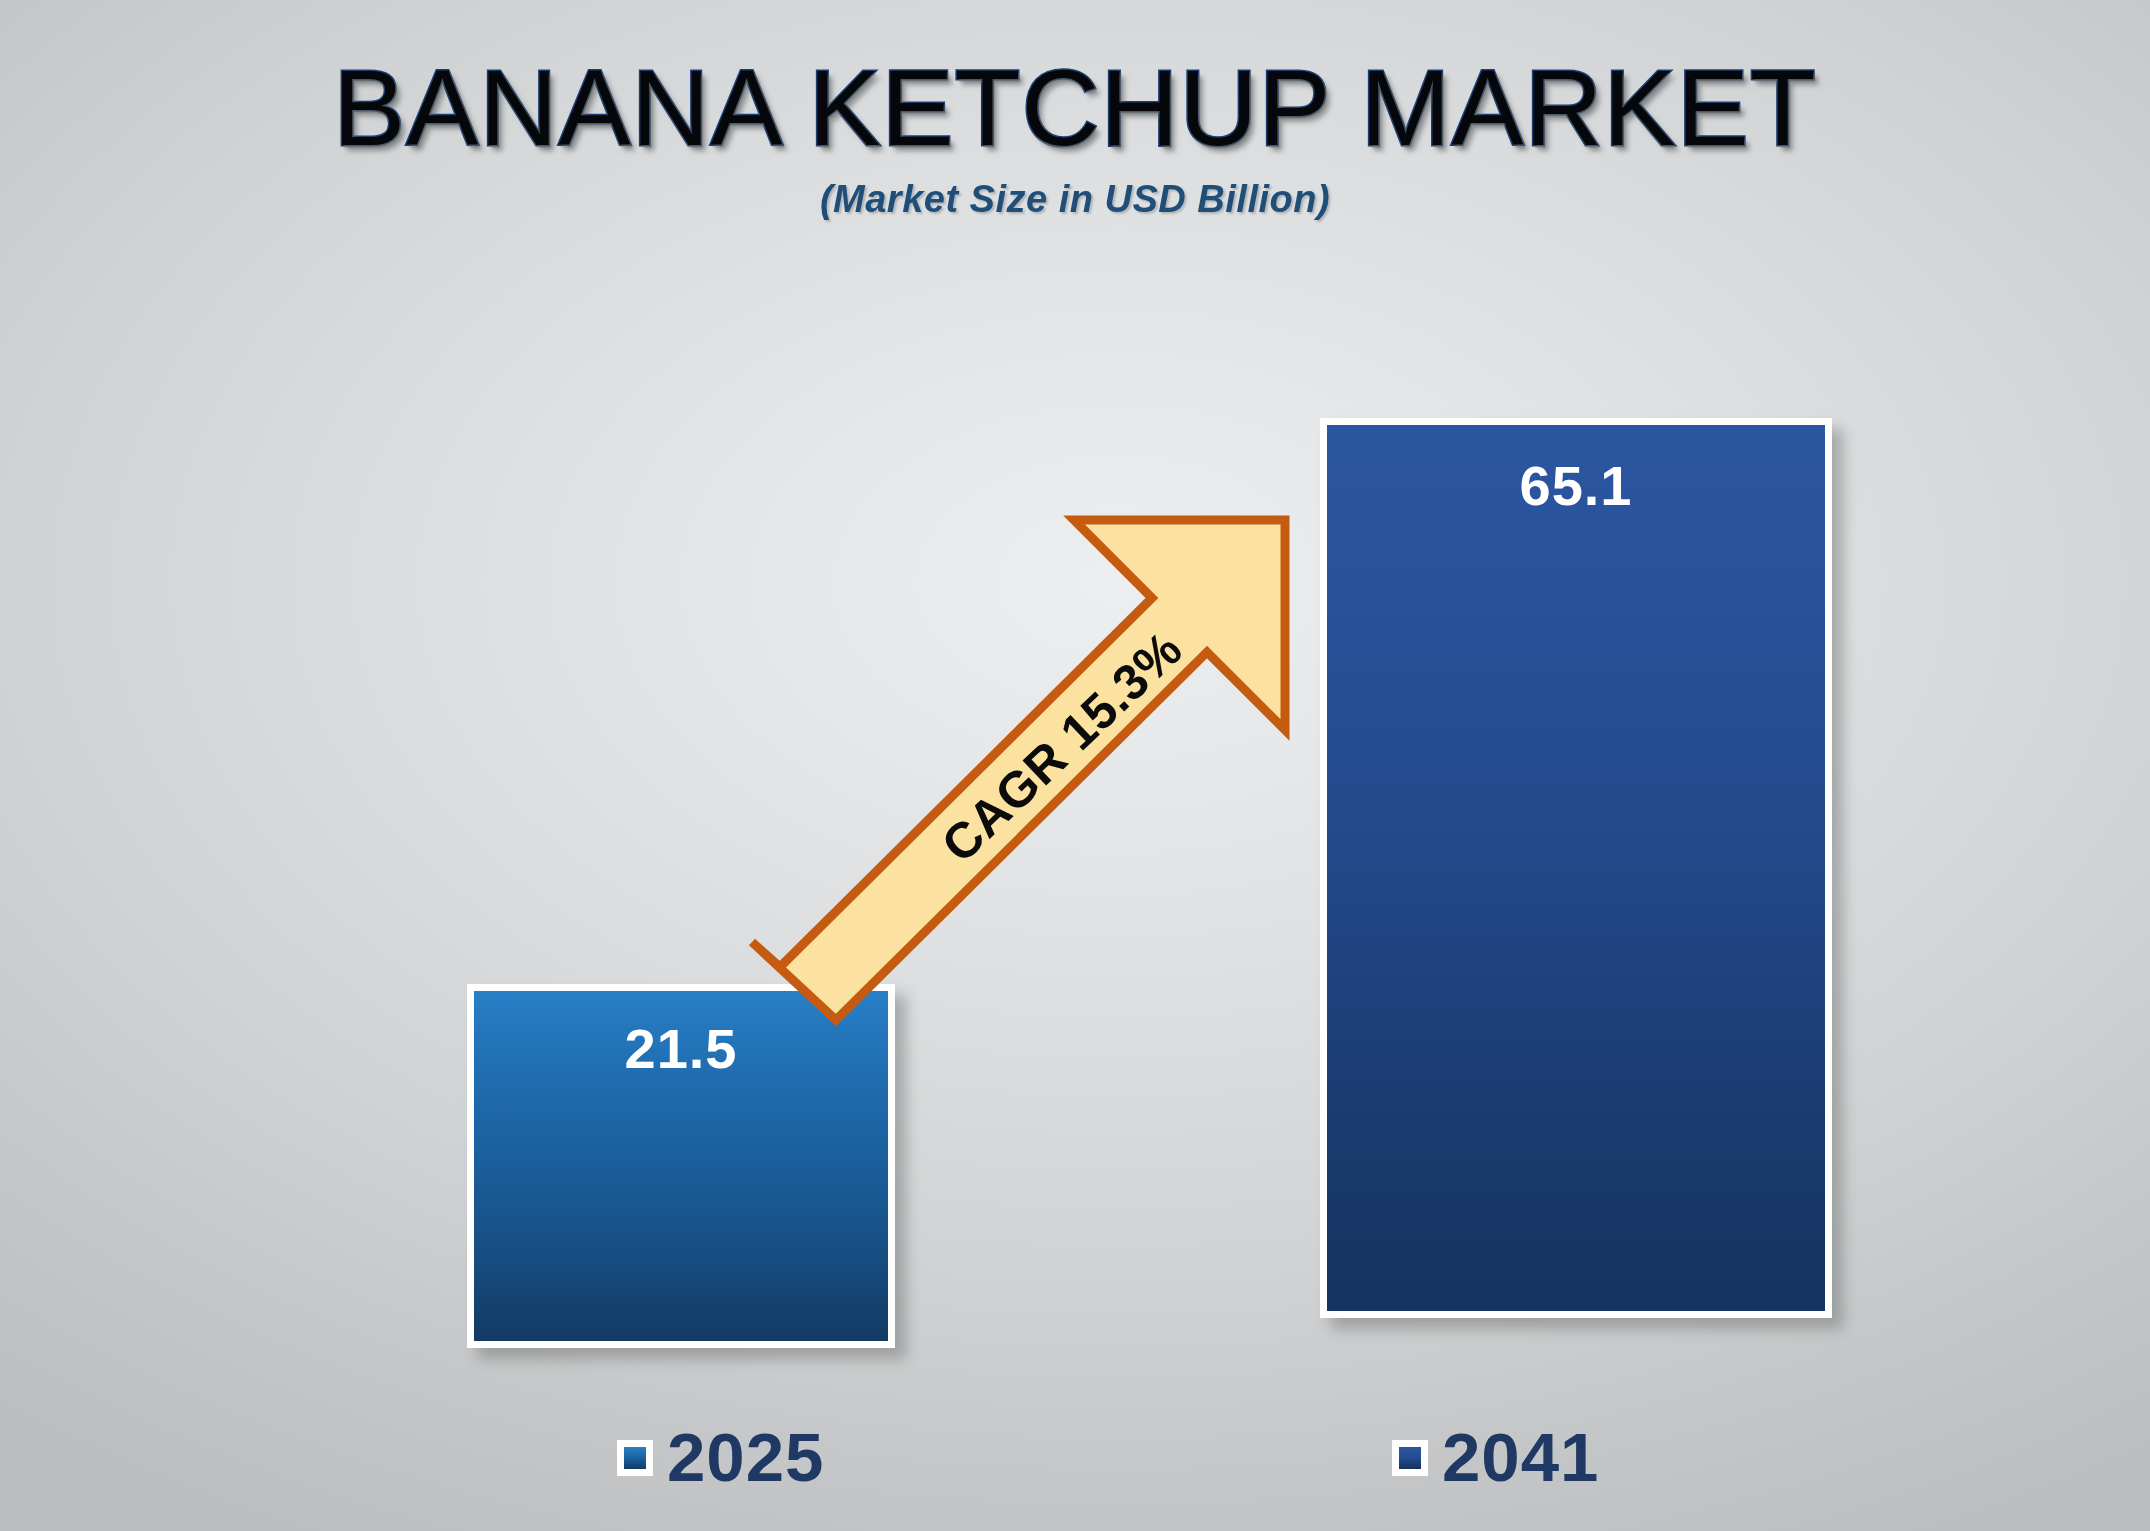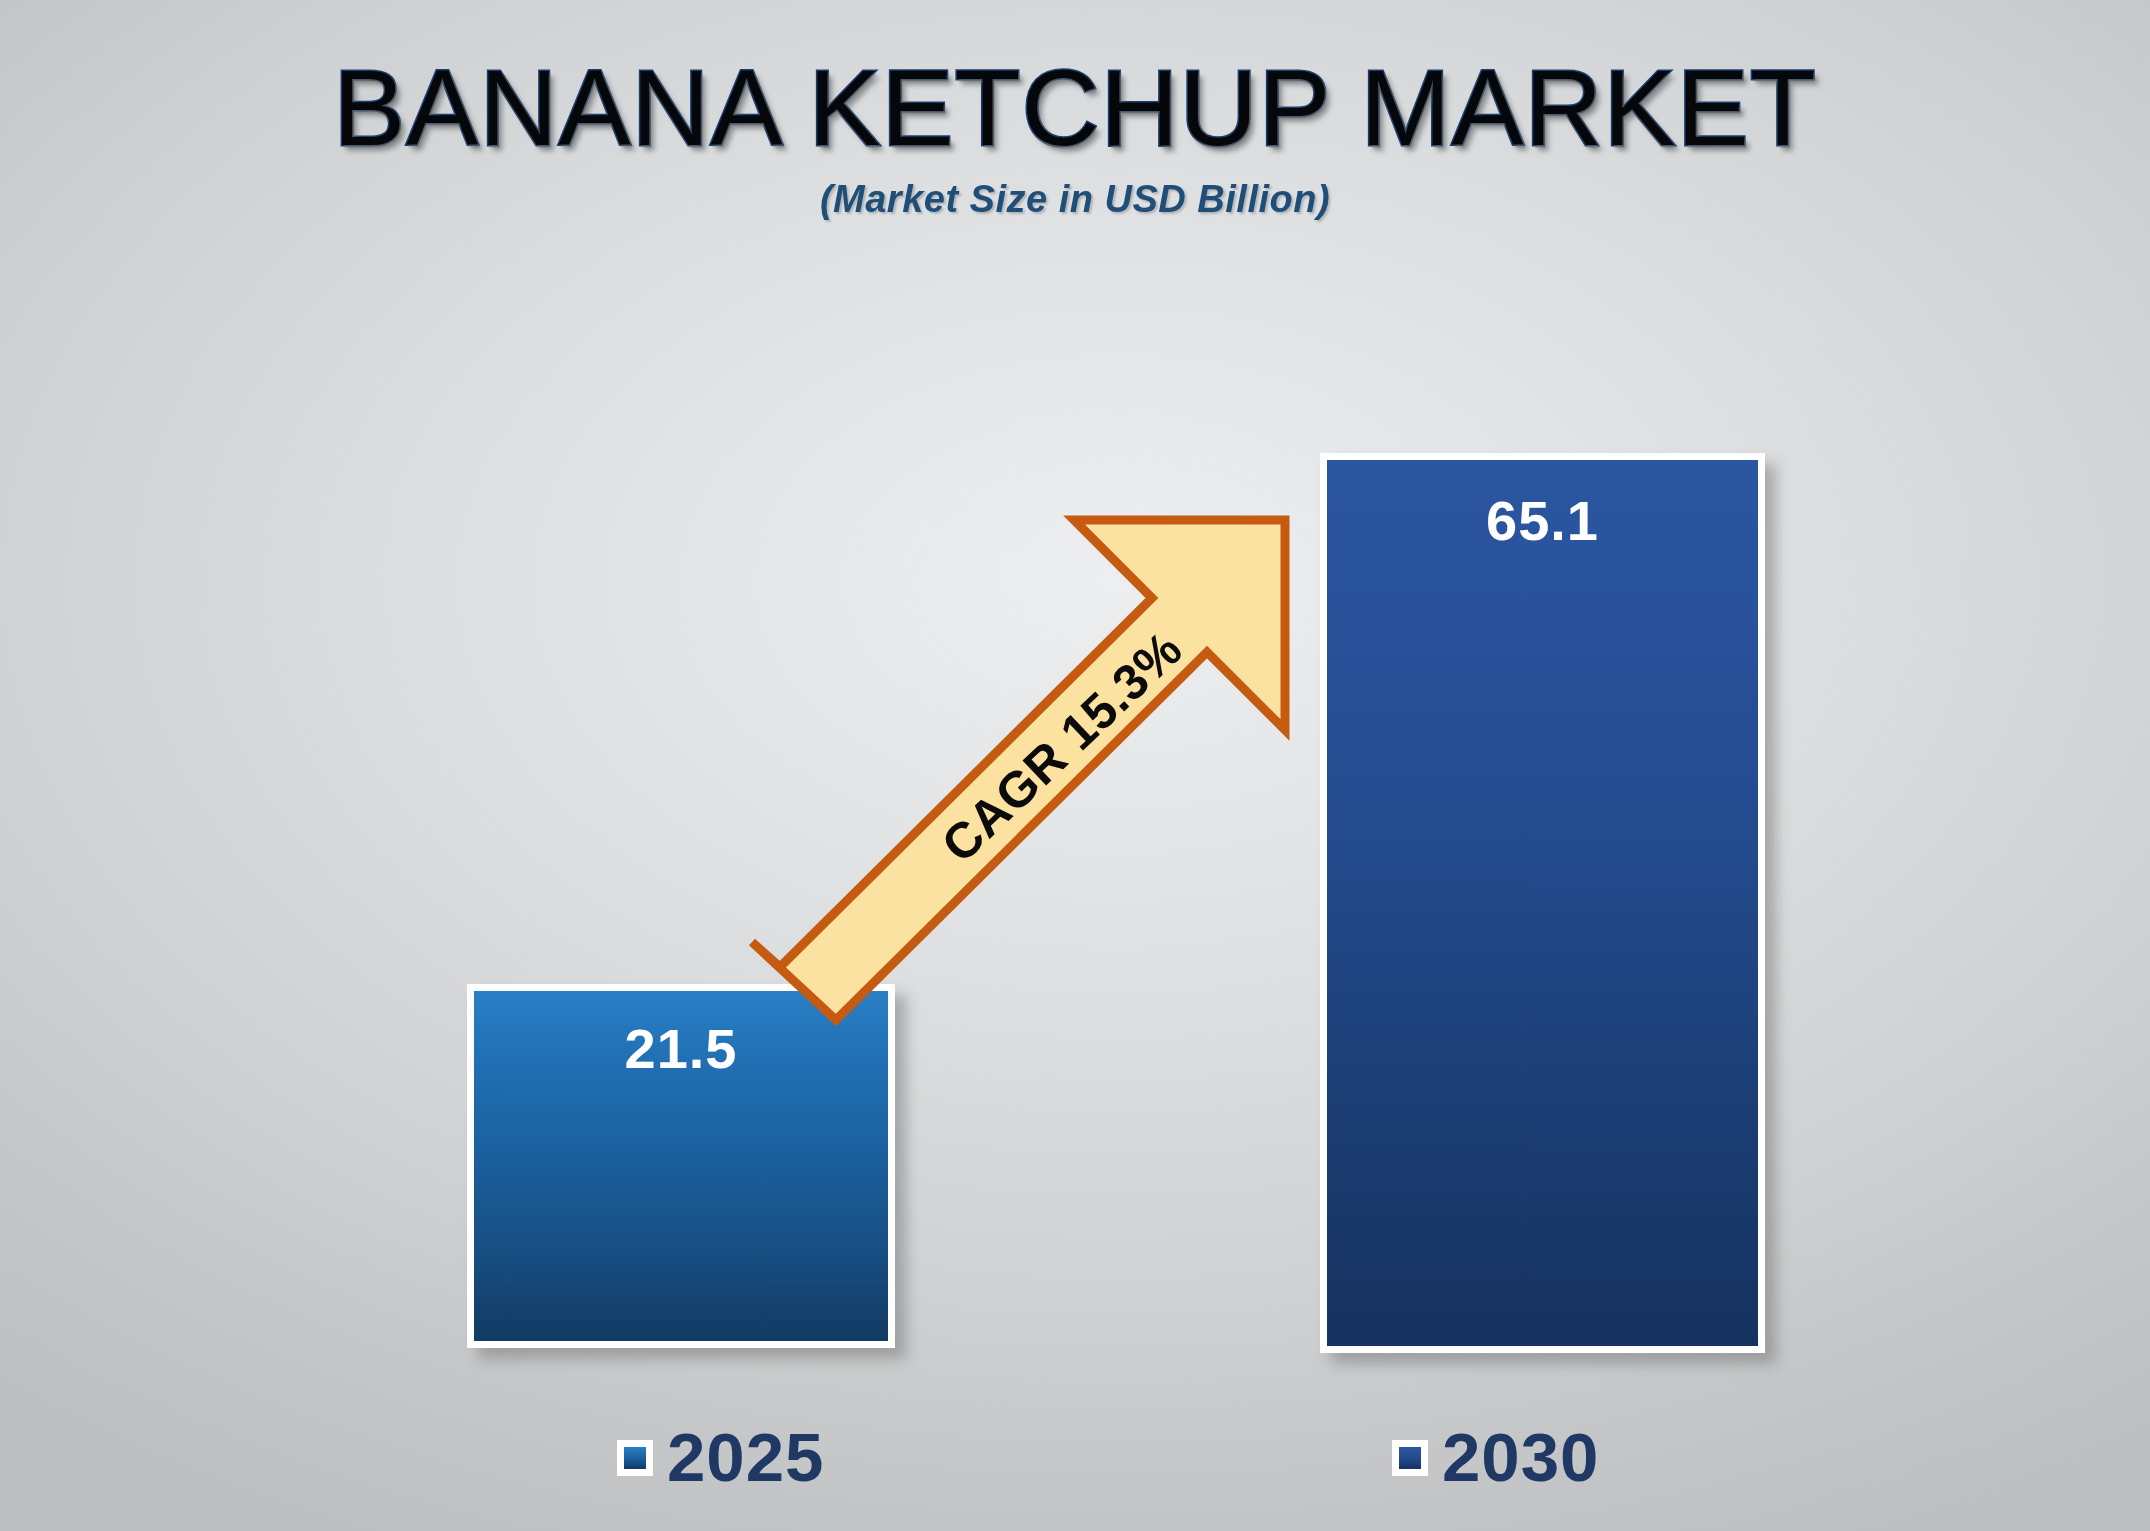--- a/index.html
+++ b/index.html
@@ -74,22 +74,22 @@
   #bar-2025 {
     left: 467px;
     top: 984px;
     width: 428px;
     height: 364px;
     background: linear-gradient(to bottom, #2a7fc6 0%, #2171b5 18%, #1a5e9b 50%, #174c7f 78%, #123a63 100%);
   }
   #bar-2025 .bar-value { top: 25px; }
   #bar-2033 {
     left: 1320px;
-    top: 453px;
-    width: 445px;
+    top: 418px;
+    width: 512px;
     height: 900px;
     background: linear-gradient(to bottom, #2b57a0 0%, #28519a 20%, #234a8c 45%, #1c3e75 72%, #16325f 100%);
   }
   #bar-2033 .bar-value { top: 28px; }
 
   
   #cagr-arrow {
     position: absolute;
     left: 752px;
     top: 490px;
@@ -174,17 +174,17 @@
   </div>
   <div id="cagr-label">CAGR 15.3%</div>
 
   <div id="legend">
     <div class="legend-item" id="legend-item-2025">
       <span class="legend-swatch" id="legend-swatch-2025"></span>
       <span class="legend-label">2025</span>
     </div>
     <div class="legend-item" id="legend-item-2033">
       <span class="legend-swatch" id="legend-swatch-2033"></span>
-      <span class="legend-label">2030</span>
+      <span class="legend-label">2041</span>
     </div>
   </div>
 
 </div>
 
 </body></html>

